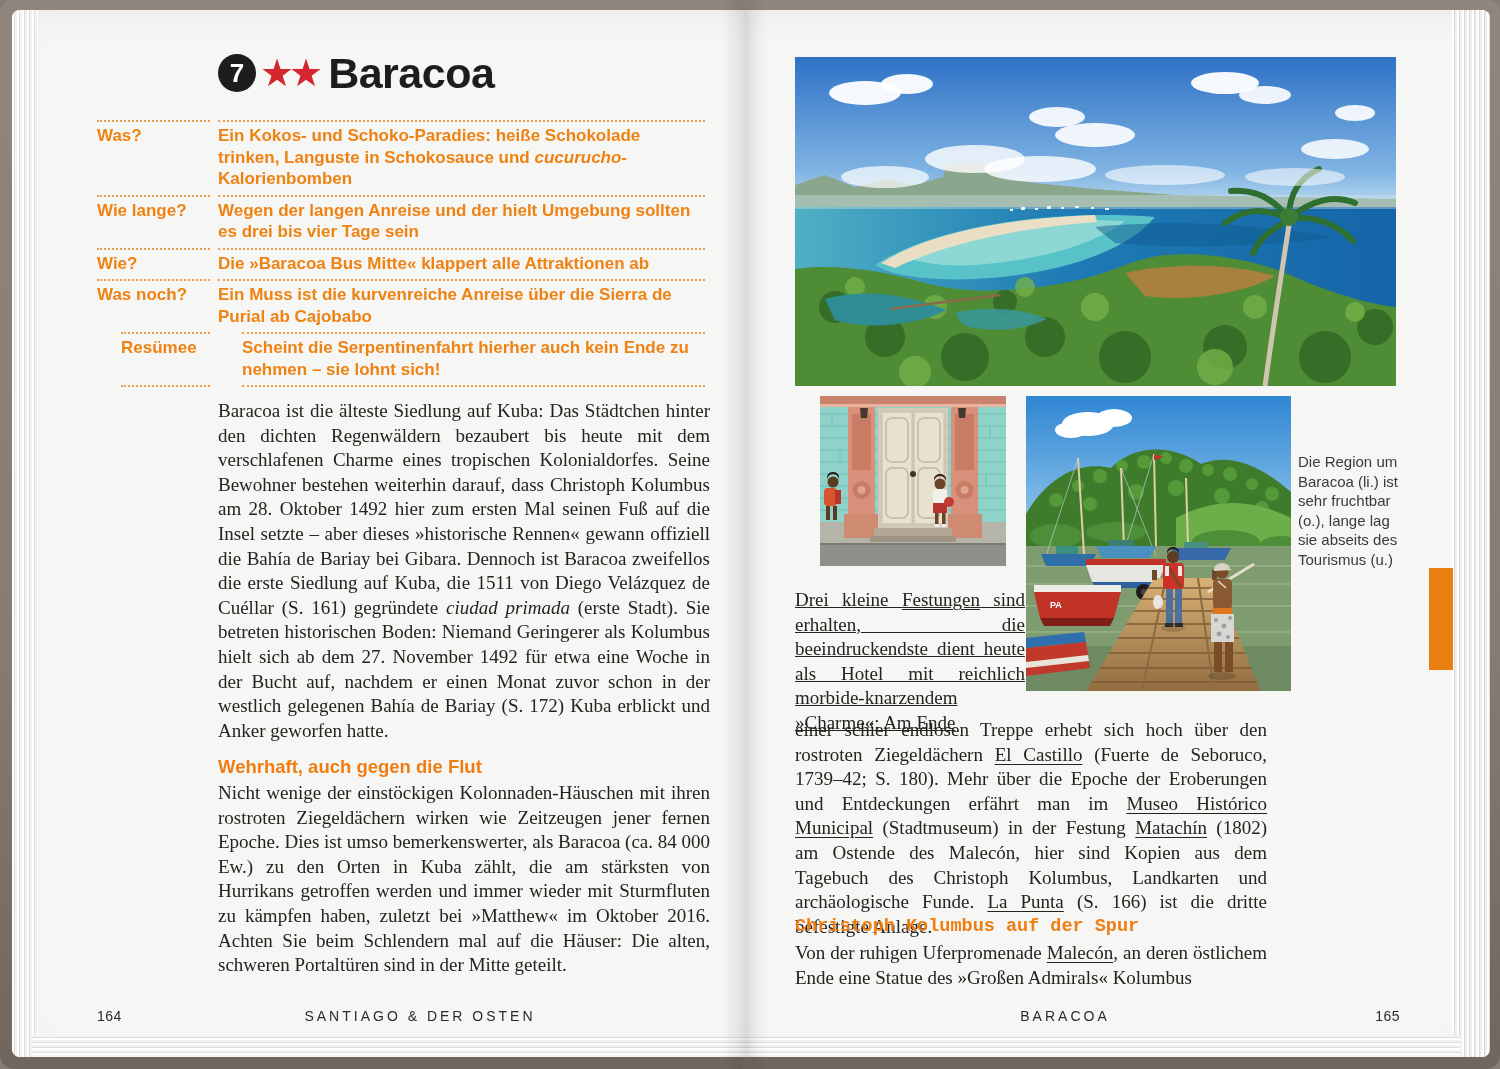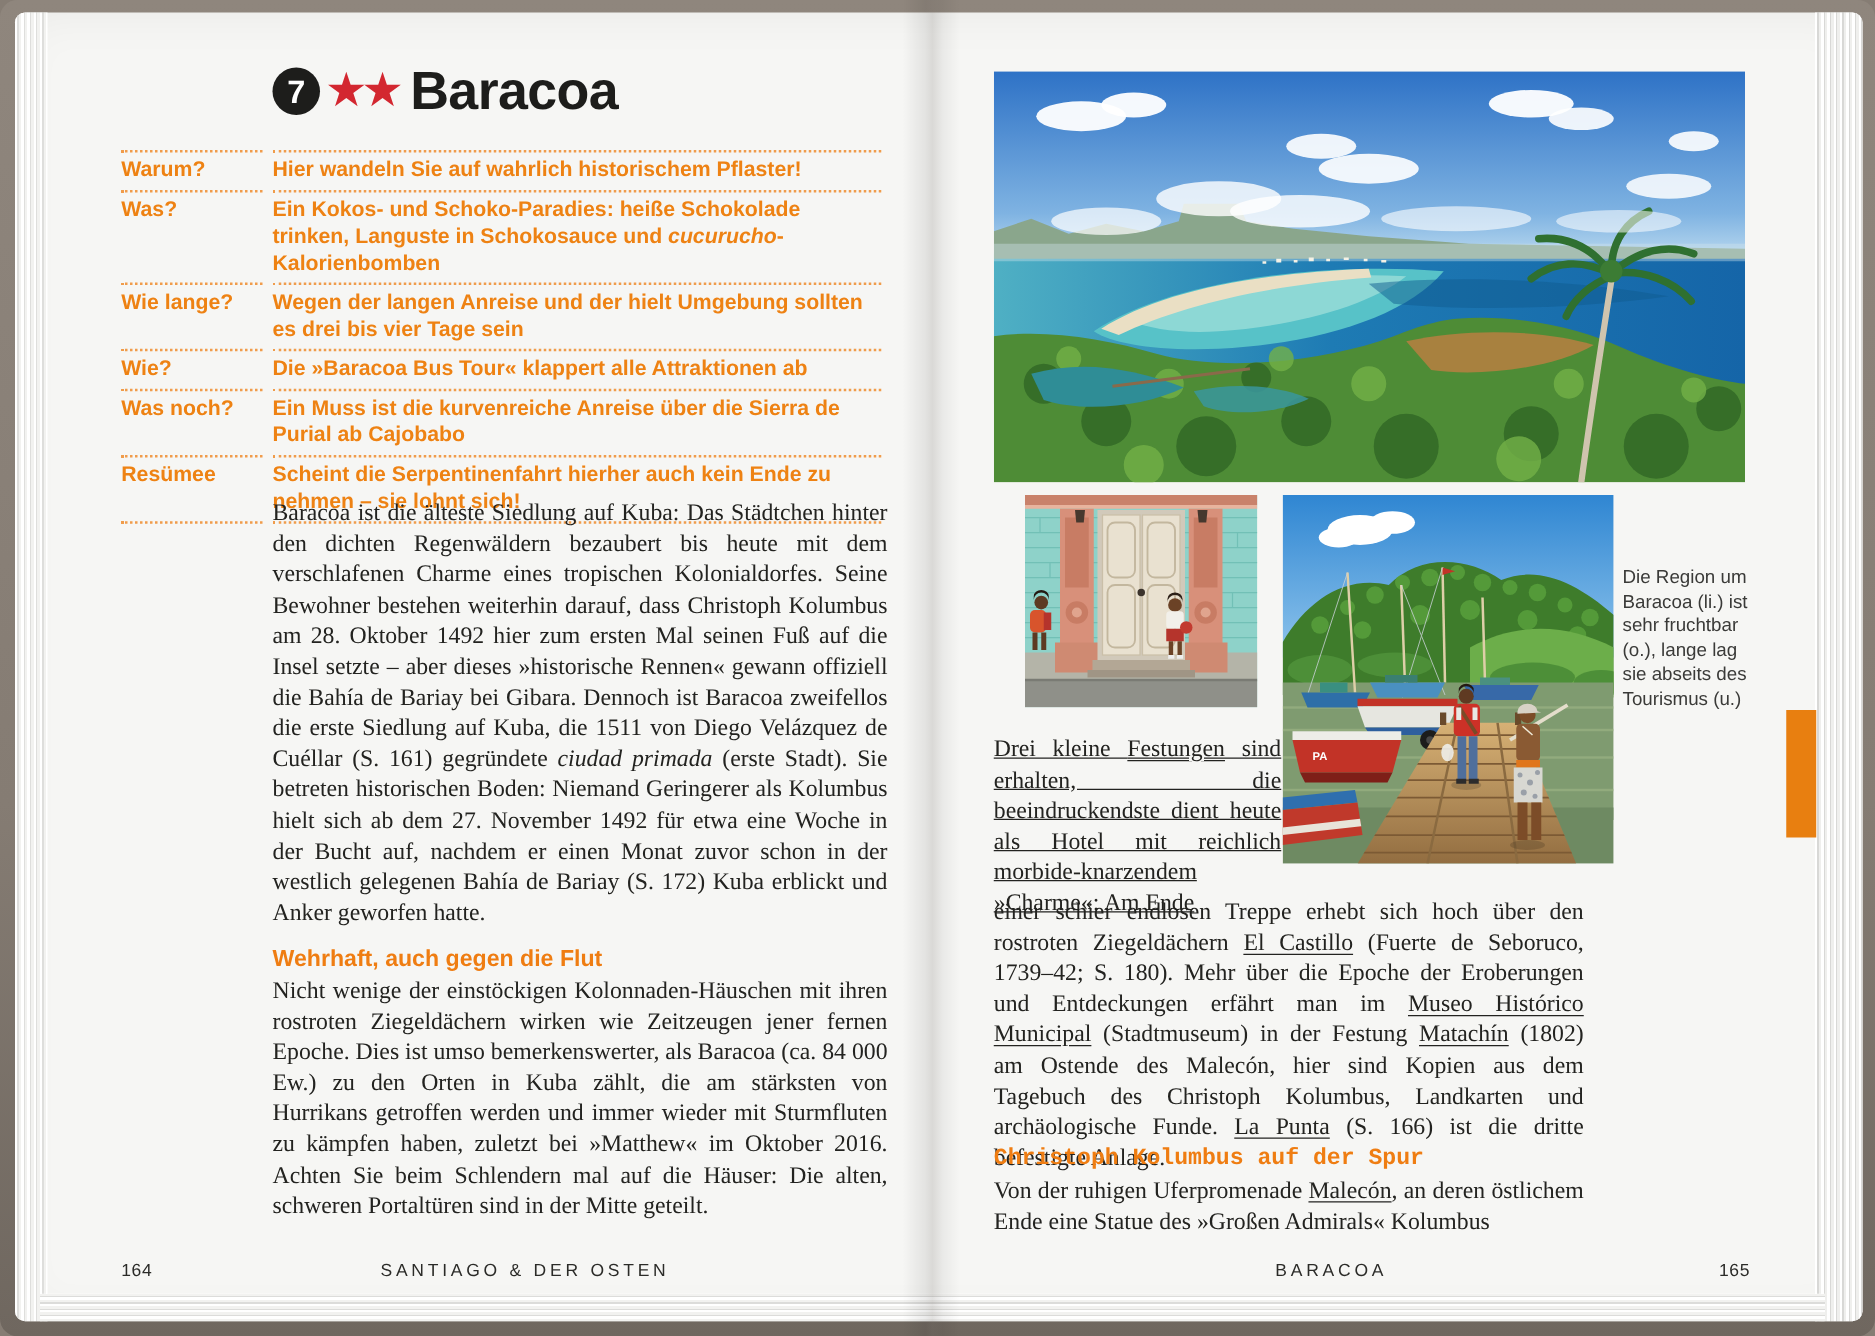--- a/index.html
+++ b/index.html
@@ -21,21 +21,21 @@
   
   .title-row{position:absolute;left:218px;top:50px;height:46px;display:flex;align-items:center;}
   .badge{width:38px;height:38px;border-radius:50%;background:#1d1d1b;color:#ffffff;display:flex;align-items:center;justify-content:center;
     font-size:26px;font-weight:700;}
   .stars{color:#d32730;font-size:38px;letter-spacing:-5px;margin-left:4px;margin-right:10px;line-height:1;}
   .page-title{font-size:43px;font-weight:700;color:#1d1d1b;letter-spacing:-0.5px;}
   .info-table{position:absolute;left:97px;top:120px;width:608px;}
   .info-row{display:grid;grid-template-columns:113px 1fr;column-gap:8px;}
   .info-row .cell{border-top:2px dotted rgba(238,140,45,0.85);padding:3px 0 5px 0;
     color:#ee8213;font-size:17px;line-height:21.5px;font-weight:700;}
-  .info-row.last .cell{border-bottom:2px dotted rgba(238,140,45,0.85);}
+  .info-row.last .cell{border-bottom:2px dotted rgba(238,140,45,0.85);margin-left:24px;}
   .body-serif{font-family:"Liberation Serif",serif;font-size:19px;line-height:24.6px;color:#232320;text-align:justify;}
   .para1{position:absolute;left:218px;top:399px;width:492px;}
   .subhead{position:absolute;font-size:18.5px;font-weight:700;color:#ef7d12;}
   .subhead1{left:218px;top:756px;}
   .para2{position:absolute;left:218px;top:781px;width:492px;}
   .footer-text{position:absolute;font-size:14px;letter-spacing:3px;color:#2b2b28;font-weight:500;}
   .pn-left{left:97px;top:1008px;letter-spacing:0.5px;}
   .rt-left{left:120px;top:1008px;width:600px;text-align:center;}
   
   .photo{position:absolute;overflow:hidden;}
@@ -67,34 +67,30 @@
   </div>
 
   <div class="title-row">
     <div class="badge">7</div>
     <div class="stars">★★</div>
     <div class="page-title">Baracoa</div>
   </div>
 
   <div class="info-table">
     <div class="info-row">
-      <div class="cell">Warum?</div>
-      <div class="cell"><span>Hier wandeln Sie auf wahrlich historischem Pflaster!</span></div>
-    </div>
-    <div class="info-row">
       <div class="cell">Was?</div>
       <div class="cell"><span>Ein Kokos- und Schoko-Paradies: heiße Schokolade trinken, Languste in Schokosauce und </span><span class="seg-i">cucurucho</span><span>-Kalorienbomben</span></div>
     </div>
     <div class="info-row">
       <div class="cell">Wie lange?</div>
       <div class="cell"><span>Wegen der langen Anreise und der hielt Umgebung sollten es drei bis vier Tage sein</span></div>
     </div>
     <div class="info-row">
       <div class="cell">Wie?</div>
-      <div class="cell"><span>Die »Baracoa Bus Tour« klappert alle Attraktionen ab</span></div>
+      <div class="cell"><span>Die »Baracoa Bus Mitte« klappert alle Attraktionen ab</span></div>
     </div>
     <div class="info-row">
       <div class="cell">Was noch?</div>
       <div class="cell"><span>Ein Muss ist die kurvenreiche Anreise über die Sierra de Purial ab Cajobabo</span></div>
     </div>
     <div class="info-row last">
       <div class="cell">Resümee</div>
       <div class="cell"><span>Scheint die Serpentinenfahrt hierher auch kein Ende zu nehmen – sie lohnt sich!</span></div>
     </div>
   </div>

